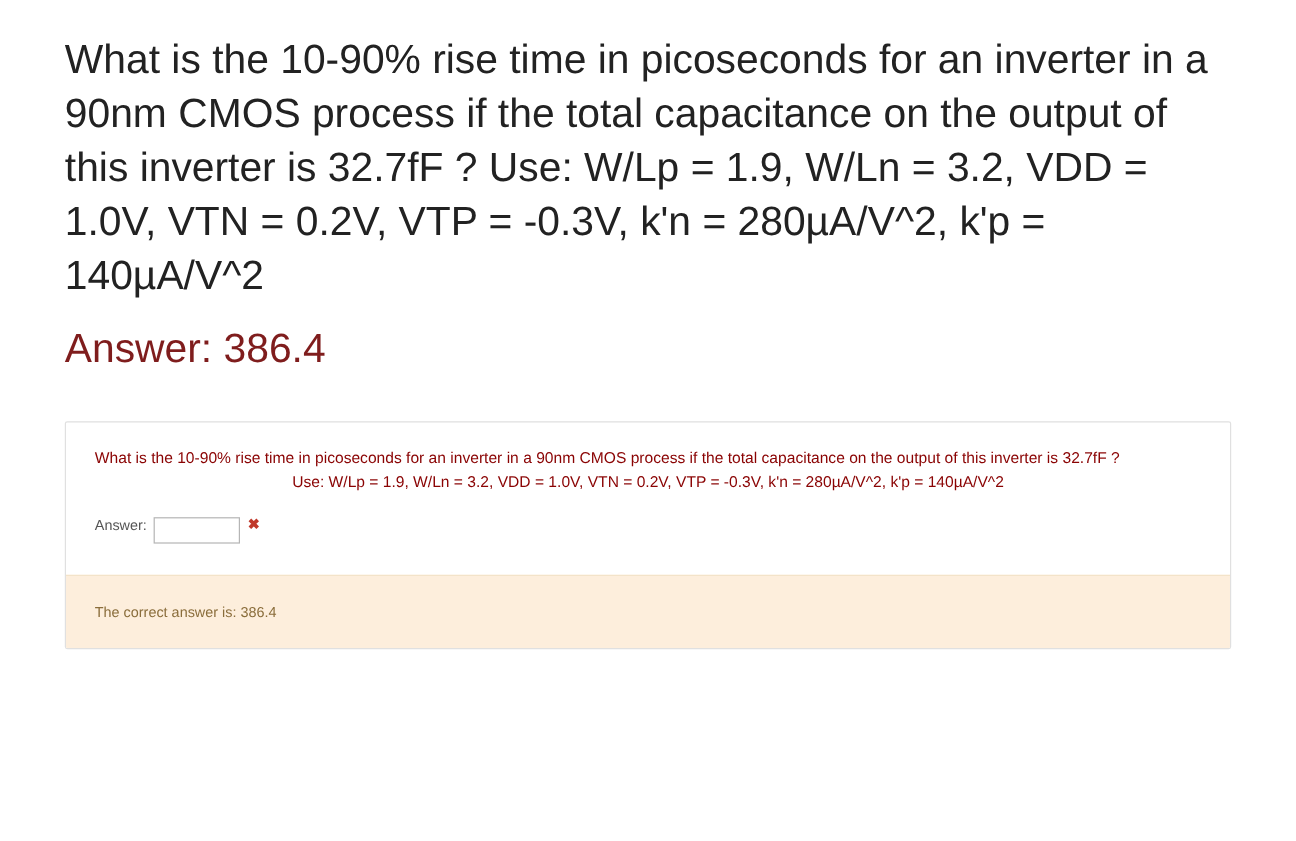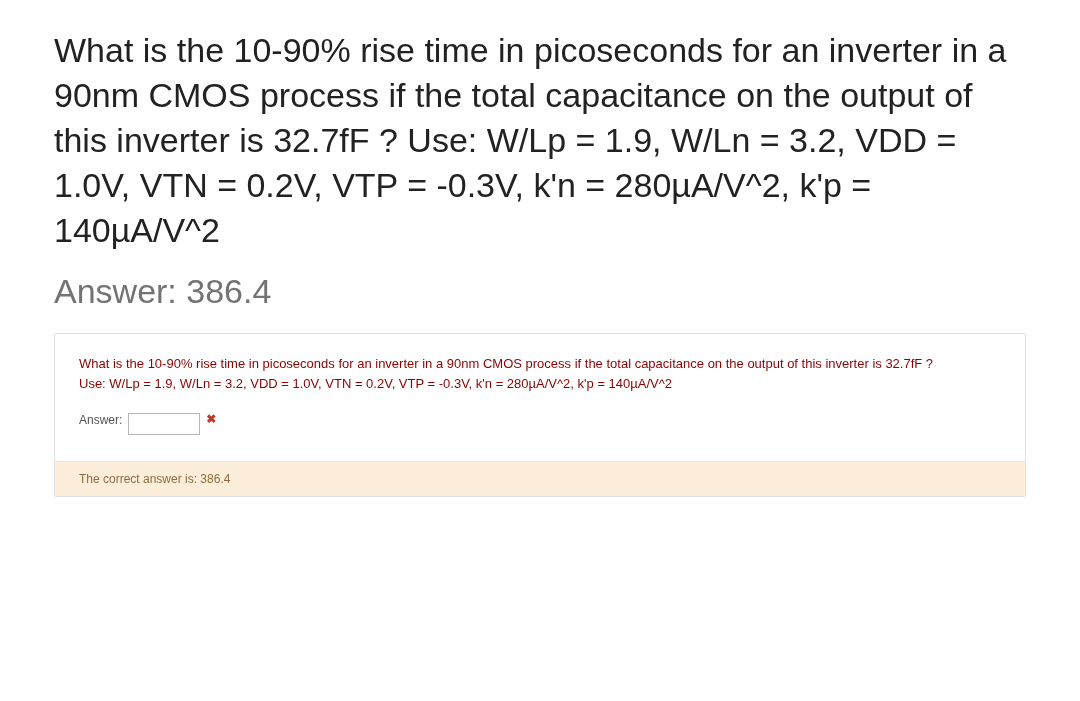--- a/index.html
+++ b/index.html
@@ -17,40 +17,41 @@
   }
   .question-text {
     font-size: 34px;
     line-height: 1.32;
     color: #222;
     font-weight: 400;
     margin-bottom: 20px;
   }
   .answer-text {
     font-size: 34px;
-    color: #737373;
+    color: #7f1d1d;
     font-weight: 400;
-    margin-bottom: 22px;
+    margin-bottom: 40px;
   }
   .quiz-box {
     border: 1px solid #e0e0e0;
     border-radius: 2px;
     overflow: hidden;
   }
   .quiz-body {
     padding: 20px 24px 26px 24px;
   }
   .quiz-q-line {
     font-size: 13px;
     color: #8a0303;
     line-height: 1.5;
     margin-bottom: 20px;
   }
   .quiz-q-line .l2 {
     display: block;
+    text-align: center;
   }
   .answer-row {
     font-size: 12px;
     color: #555;
     display: flex;
     align-items: flex-start;
     gap: 6px;
   }
   .answer-input {
     width: 72px;
@@ -63,21 +64,21 @@
   .x-icon {
     color: #c0392b;
     font-weight: bold;
     font-size: 12px;
     line-height: 1;
   }
   .feedback-bar {
     background: #fdeedc;
     color: #8a6d3b;
     font-size: 12px;
-    padding: 10px 24px;
+    padding: 23px 24px;
     border-top: 1px solid #f3e3c9;
   }
 </style>
 </head>
 <body>
 
 <div class="page">
 
   <div class="question-text">What is the 10-90% rise time in picoseconds for an inverter in a 90nm CMOS process if the total capacitance on the output of this inverter is 32.7fF ? Use: W/Lp = 1.9, W/Ln = 3.2, VDD = 1.0V, VTN = 0.2V, VTP = -0.3V, k'n = 280µA/V^2, k'p = 140µA/V^2</div>
 

